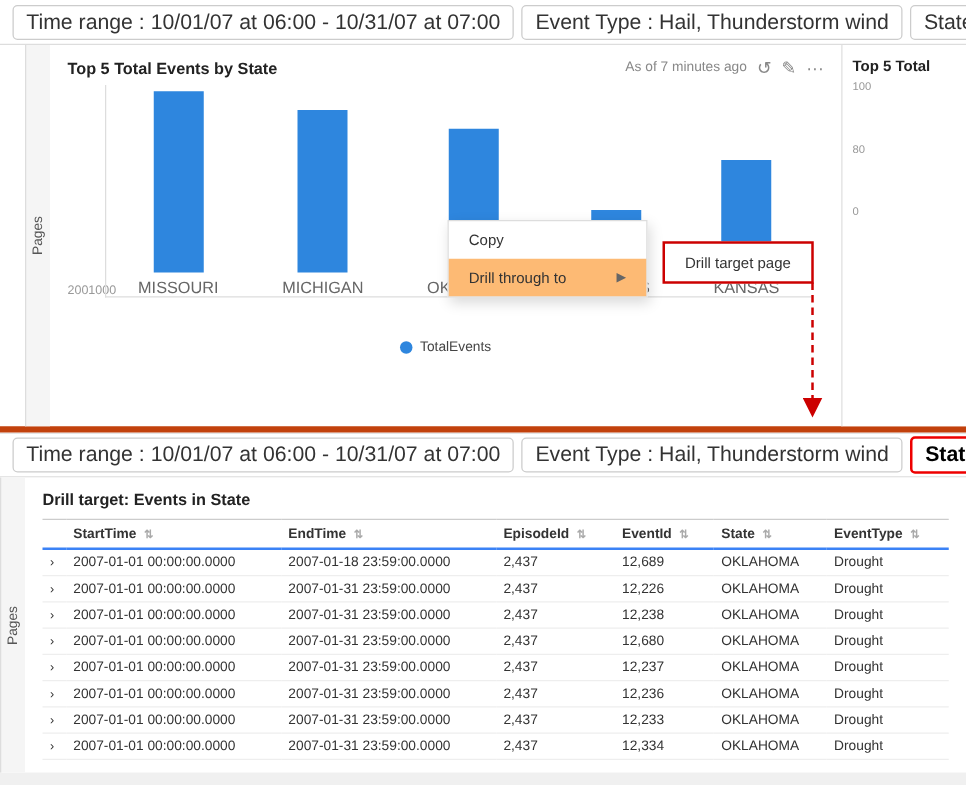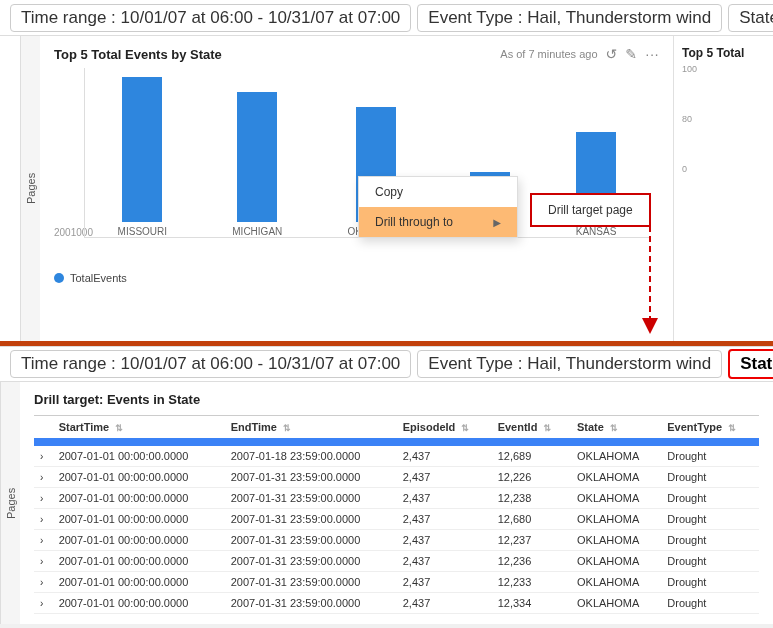--- a/index.html
+++ b/index.html
@@ -58,23 +58,23 @@
     .y-label { font-size: 10px; color: #999; }
     .bars-container {
       position: absolute; left: 30px; right: 10px; top: 0; bottom: 30px;
       display: flex; align-items: flex-end; justify-content: space-around;
       border-left: 1px solid #ddd; border-bottom: 1px solid #ddd;
     }
     .bar-group { display: flex; flex-direction: column; align-items: center; gap: 4px; }
     .bar {
       background: #2e86de; width: 40px;
     }
-    .bar-label { font-size: 10px; color: #666; text-align: center; white-space: nowrap; }
+    .bar-label { font-size: 13px; color: #666; text-align: center; white-space: nowrap; }
     .legend-area {
-      display: flex; align-items: center; 
+      display: flex; align-items: center; justify-content: center;
       gap: 6px; margin-top: 4px;
     }
     .legend-dot { width: 10px; height: 10px; border-radius: 50%; background: #2e86de; }
     .legend-label { font-size: 11px; color: #444; }
 
     
     .context-menu {
       position: absolute; left: 318px; top: 140px;
       background: #fff; border: 1px solid #ddd; box-shadow: 2px 4px 10px rgba(0,0,0,0.15);
       z-index: 10; min-width: 160px;
@@ -117,21 +117,21 @@
       writing-mode: vertical-rl; text-orientation: mixed;
       transform: rotate(180deg); font-size: 11px; color: #555;
       cursor: pointer; user-select: none;
     }
     .table-panel { flex: 1; padding: 10px 14px; }
     .table-section-title { font-size: 13px; font-weight: 600; color: #222; margin-bottom: 8px; }
 
     
     .data-table { width: 100%; border-collapse: collapse; font-size: 11px; }
     .data-table th {
-      background: #fff; border-bottom: 8px solid #3b82f6; border-top: 1px solid #ccc;
+      background: #fff; border-bottom: 2px solid #3b82f6; border-top: 1px solid #ccc;
       padding: 5px 6px; text-align: left; font-weight: 600; color: #333;
       white-space: nowrap;
     }
     .data-table th .col-sort { font-size: 9px; color: #aaa; margin-left: 3px; }
     .data-table td {
       border-bottom: 1px solid #eee;
       padding: 4px 6px; color: #333; white-space: nowrap;
     }
     .row-expand { color: #aaa; font-size: 10px; cursor: pointer; }
 

